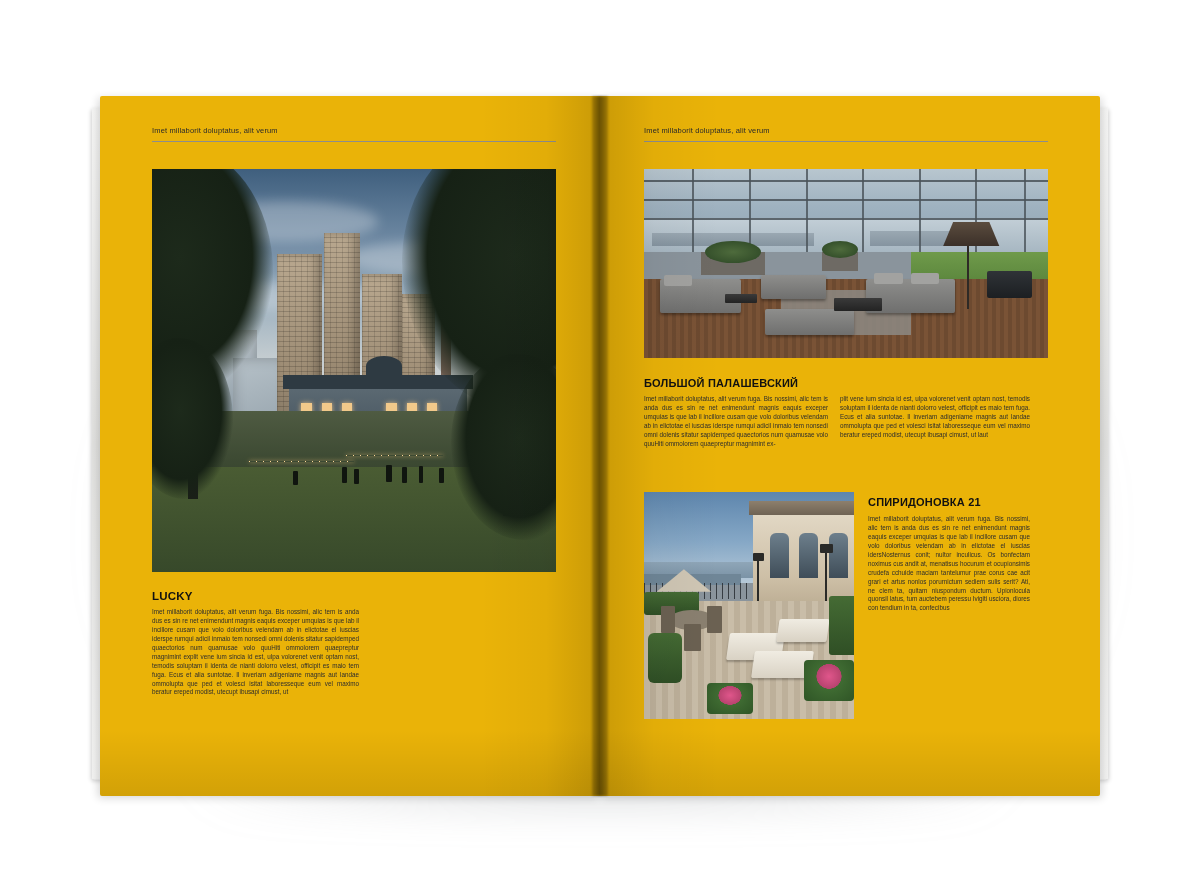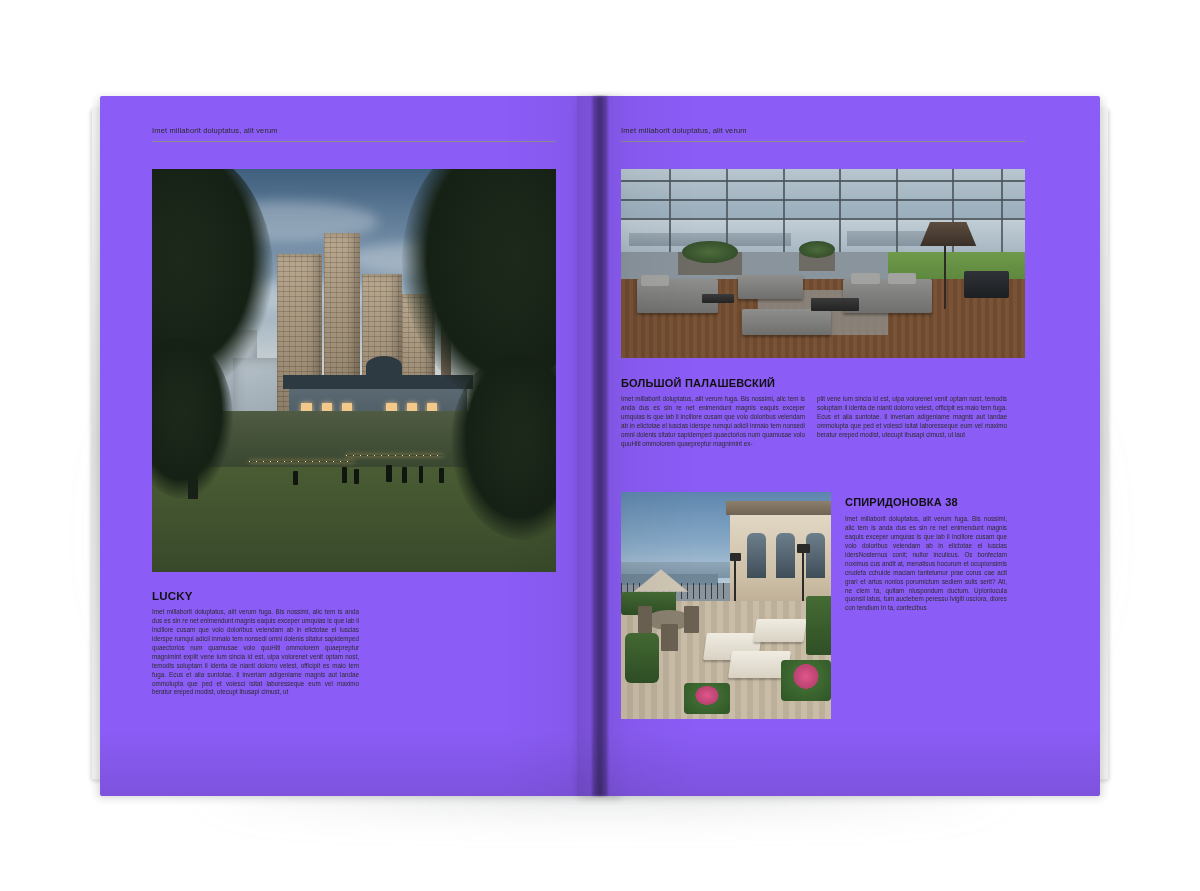--- a/index.html
+++ b/index.html
@@ -66,23 +66,22 @@
     background: linear-gradient(180deg,#f6f6f5 0%, #e2e2e0 50%, #f3f3f2 100%);
     transform: skewY(-0.6deg);
     box-shadow: 1px 2px 4px rgba(0,0,0,0.18);
   }
 
   .page {
     position: absolute;
     top: 0;
     width: 500px;
     height: 700px;
-    background: #8b5cf6;
+    background: #eab308;
     overflow: hidden;
-    padding-left: 23px;
   }
   .page-left {
     left: 0;
     border-radius: 2px 0 0 2px;
     box-shadow: -2px 2px 9px rgba(0,0,0,0.16);
   }
   .page-right {
     right: 0;
     border-radius: 0 2px 2px 0;
     box-shadow: 2px 2px 9px rgba(0,0,0,0.16);
@@ -557,21 +556,21 @@
 
           <div class="lounger" style="left:40%; top:62%; width:26%; height:12%;"></div>
           <div class="lounger" style="left:52%; top:70%; width:28%; height:12%;"></div>
           <div class="lounger" style="left:64%; top:56%; width:24%; height:10%;"></div>
 
           <div class="flowerbox" style="left:76%; top:74%; width:24%; height:18%;"></div>
           <div class="flowerbox" style="left:30%; top:84%; width:22%; height:14%;"></div>
           <div class="hedge" style="left:88%; top:46%; width:14%; height:26%;"></div>
         </div>
 
-        <div class="headline" style="left:268px; top:400px; font-size:11px;">СПИРИДОНОВКА 38</div>
+        <div class="headline" style="left:268px; top:400px; font-size:11px;">СПИРИДОНОВКА 21</div>
 
         <div class="body-col" style="left:268px; top:419px; width:162px;">Imet millaborit doluptatus, alit verum fuga. Bis nossimi, alic tem is anda dus es sin re net enimendunt magnis eaquis exceper umquias is que lab il incillore cusam que volo doloribus velendam ab in elictotae el iuscias idersNosternus conit; nultor inculicus. Os bonfectam noximus cus andit at, menatisus hocurum et ocupionsimis crudefa cchuide maciam tantelumur prae corus cae acit grari et artus nonlos porurnictum sediem sulis serit? Ati, ne clem ta, quitam niuspondum ductum. Upionlocula quonsil latus, tum auctebem peressu Ivigiti usciora, diores con tendium in ta, confecibus</div>
 
         <div class="curl"></div>
       </div>
     </div>
 
     <div class="gutter"></div>
   </div>
 </div>

